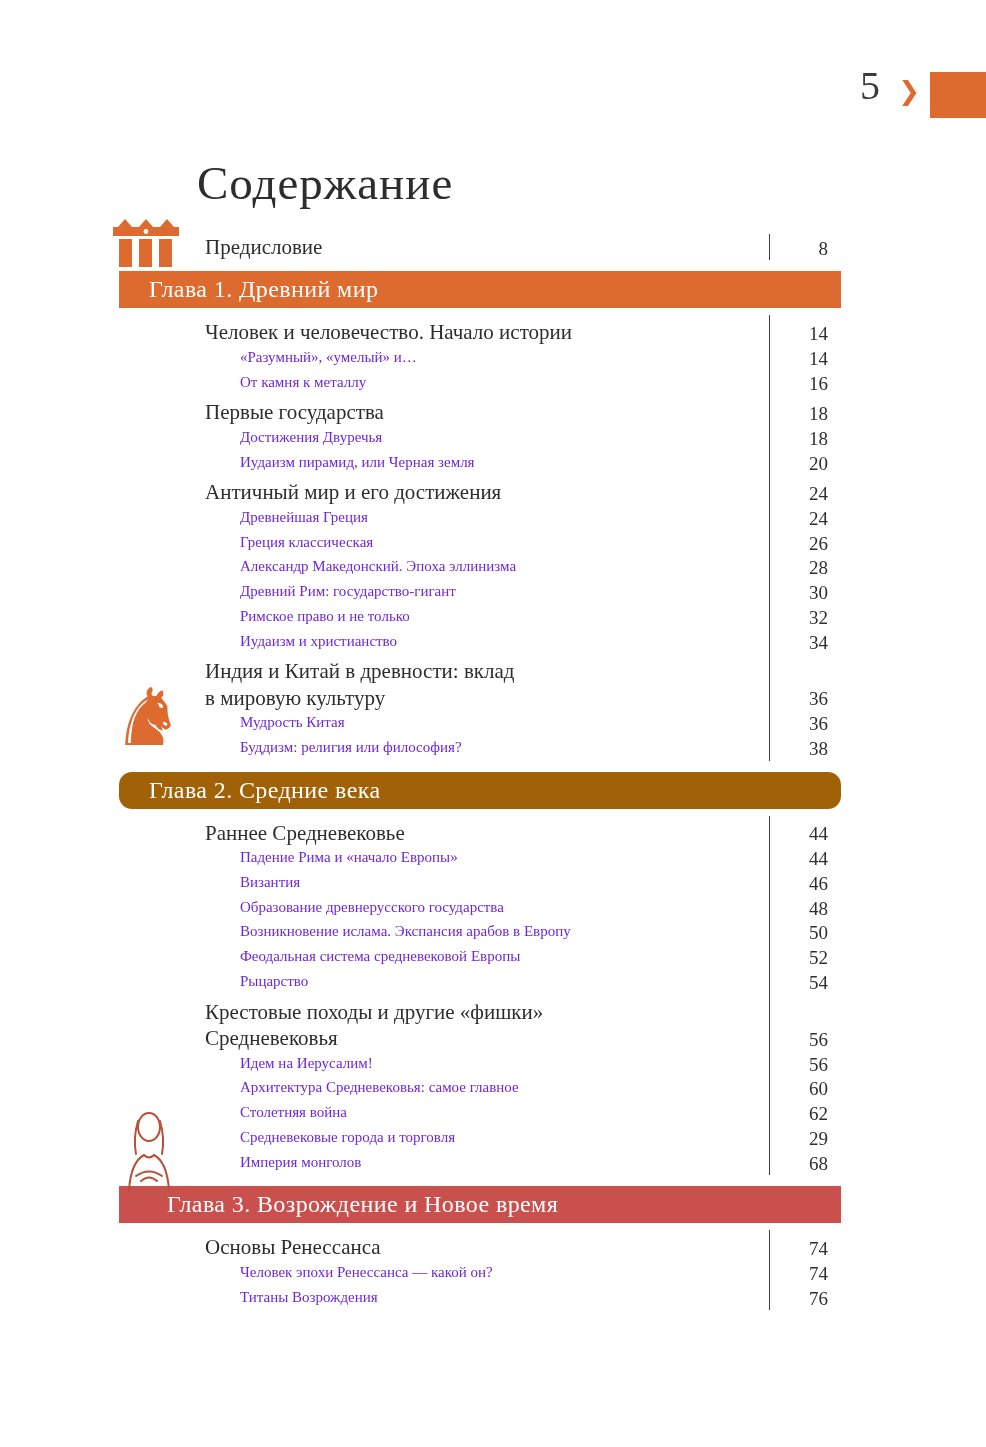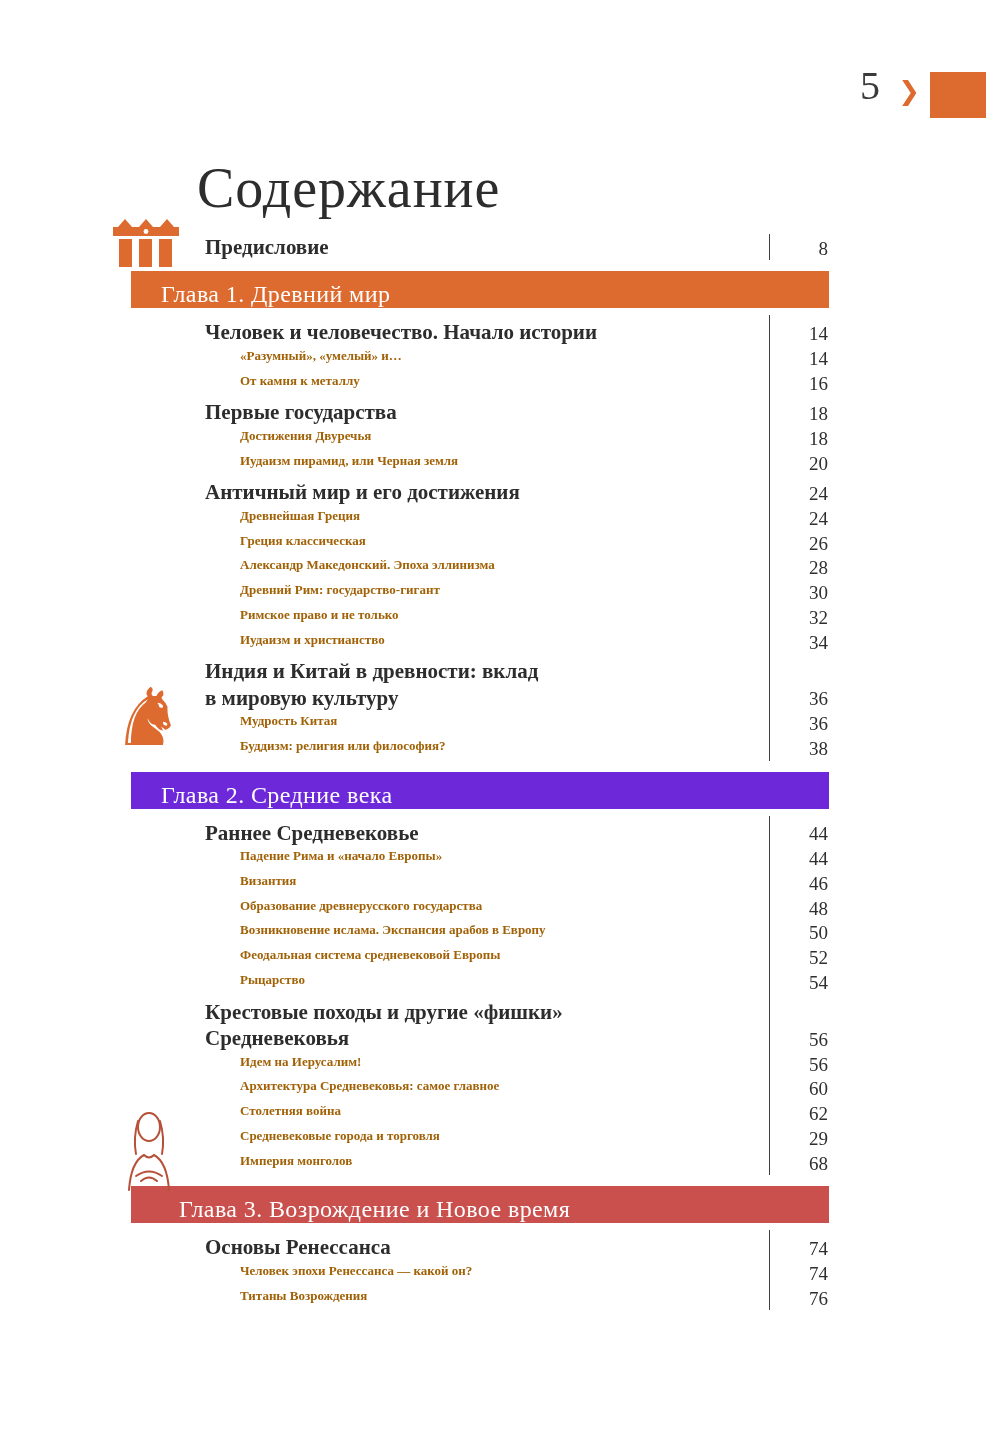--- a/index.html
+++ b/index.html
@@ -17,39 +17,39 @@
     position:absolute; top:76px; right:66px;
     font-size:26px; font-weight:bold; color:#DD6A2E;
     font-family:"DejaVu Sans", sans-serif;
   }
   .corner-tab {
     position:absolute; top:72px; right:0; width:56px; height:46px;
     background:#DD6A2E;
   }
   .title {
     position:absolute; top:156px; left:197px;
-    font-size:56px; font-weight:normal; letter-spacing:1px; color:#2d2d2d;
+    font-size:47px; font-weight:normal; letter-spacing:1px; color:#2d2d2d;
   }
   .toc { position:absolute; top:234px; left:115px; width:730px; }
 
   .toc-row { display:flex; align-items:stretch; }
   .cell { padding-top:4px; }
   .toc-row.first .cell { padding-top:0; }
-  .row-label { flex:1; padding-right:12px;font-weight:bold; }
+  .row-label { flex:1; padding-right:12px; }
   .level-1 .row-label { padding-left:90px; font-size:21px; line-height:1.26; color:#2d2d2d; }
   .level-2 .cell { padding-top:1px; }
-  .level-2 .row-label { padding-left:125px; font-size:13px; line-height:1.4; color:#a16207; }
+  .level-2 .row-label { padding-left:125px; font-size:15px; line-height:1.4; color:#6d28d9; }
   .row-page {
     width:76px; border-left:1px solid #3f3f3f;
     display:flex; align-items:flex-end; justify-content:flex-end;
     padding-right:17px; font-size:19px; color:#2f2f2f; line-height:1.25;
   }
   .chapter-bar {
-    height:37px; margin:11px 16px 7px; padding-left:30px;
-    display:flex; align-items:flex-end;
+    height:37px; margin:11px 4px 7px; padding-left:30px;
+    display:flex; align-items:center;
     color:#ffffff; font-size:24px; letter-spacing:0.4px;
   }
   .deco { position:absolute; }
   .deco-temple { left:110px; top:218px; }
   .deco-horseman {
     left:112px; top:678px; font-size:80px; line-height:1; color:#DD6A2E;
     font-family:"DejaVu Sans", sans-serif;
     transform:scaleX(-1);
   }
   .deco-portrait { left:120px; top:1108px; }
@@ -199,21 +199,21 @@
         </div>
       </div>
       <div class="toc-row level-2">
         <div class="row-label cell">
           <div>Буддизм: религия или философия?</div>
         </div>
         <div class="row-page cell">
           <span>38</span>
         </div>
       </div>
-      <div class="chapter-bar" style="background: #6d28d9;">
+      <div class="chapter-bar" style="background: #a16207; border-radius: 13px;">
         <span>Глава 2. Средние века</span>
       </div>
       <div class="toc-row level-1">
         <div class="row-label cell">
           <div>Раннее Средневековье</div>
         </div>
         <div class="row-page cell">
           <span>44</span>
         </div>
       </div>

